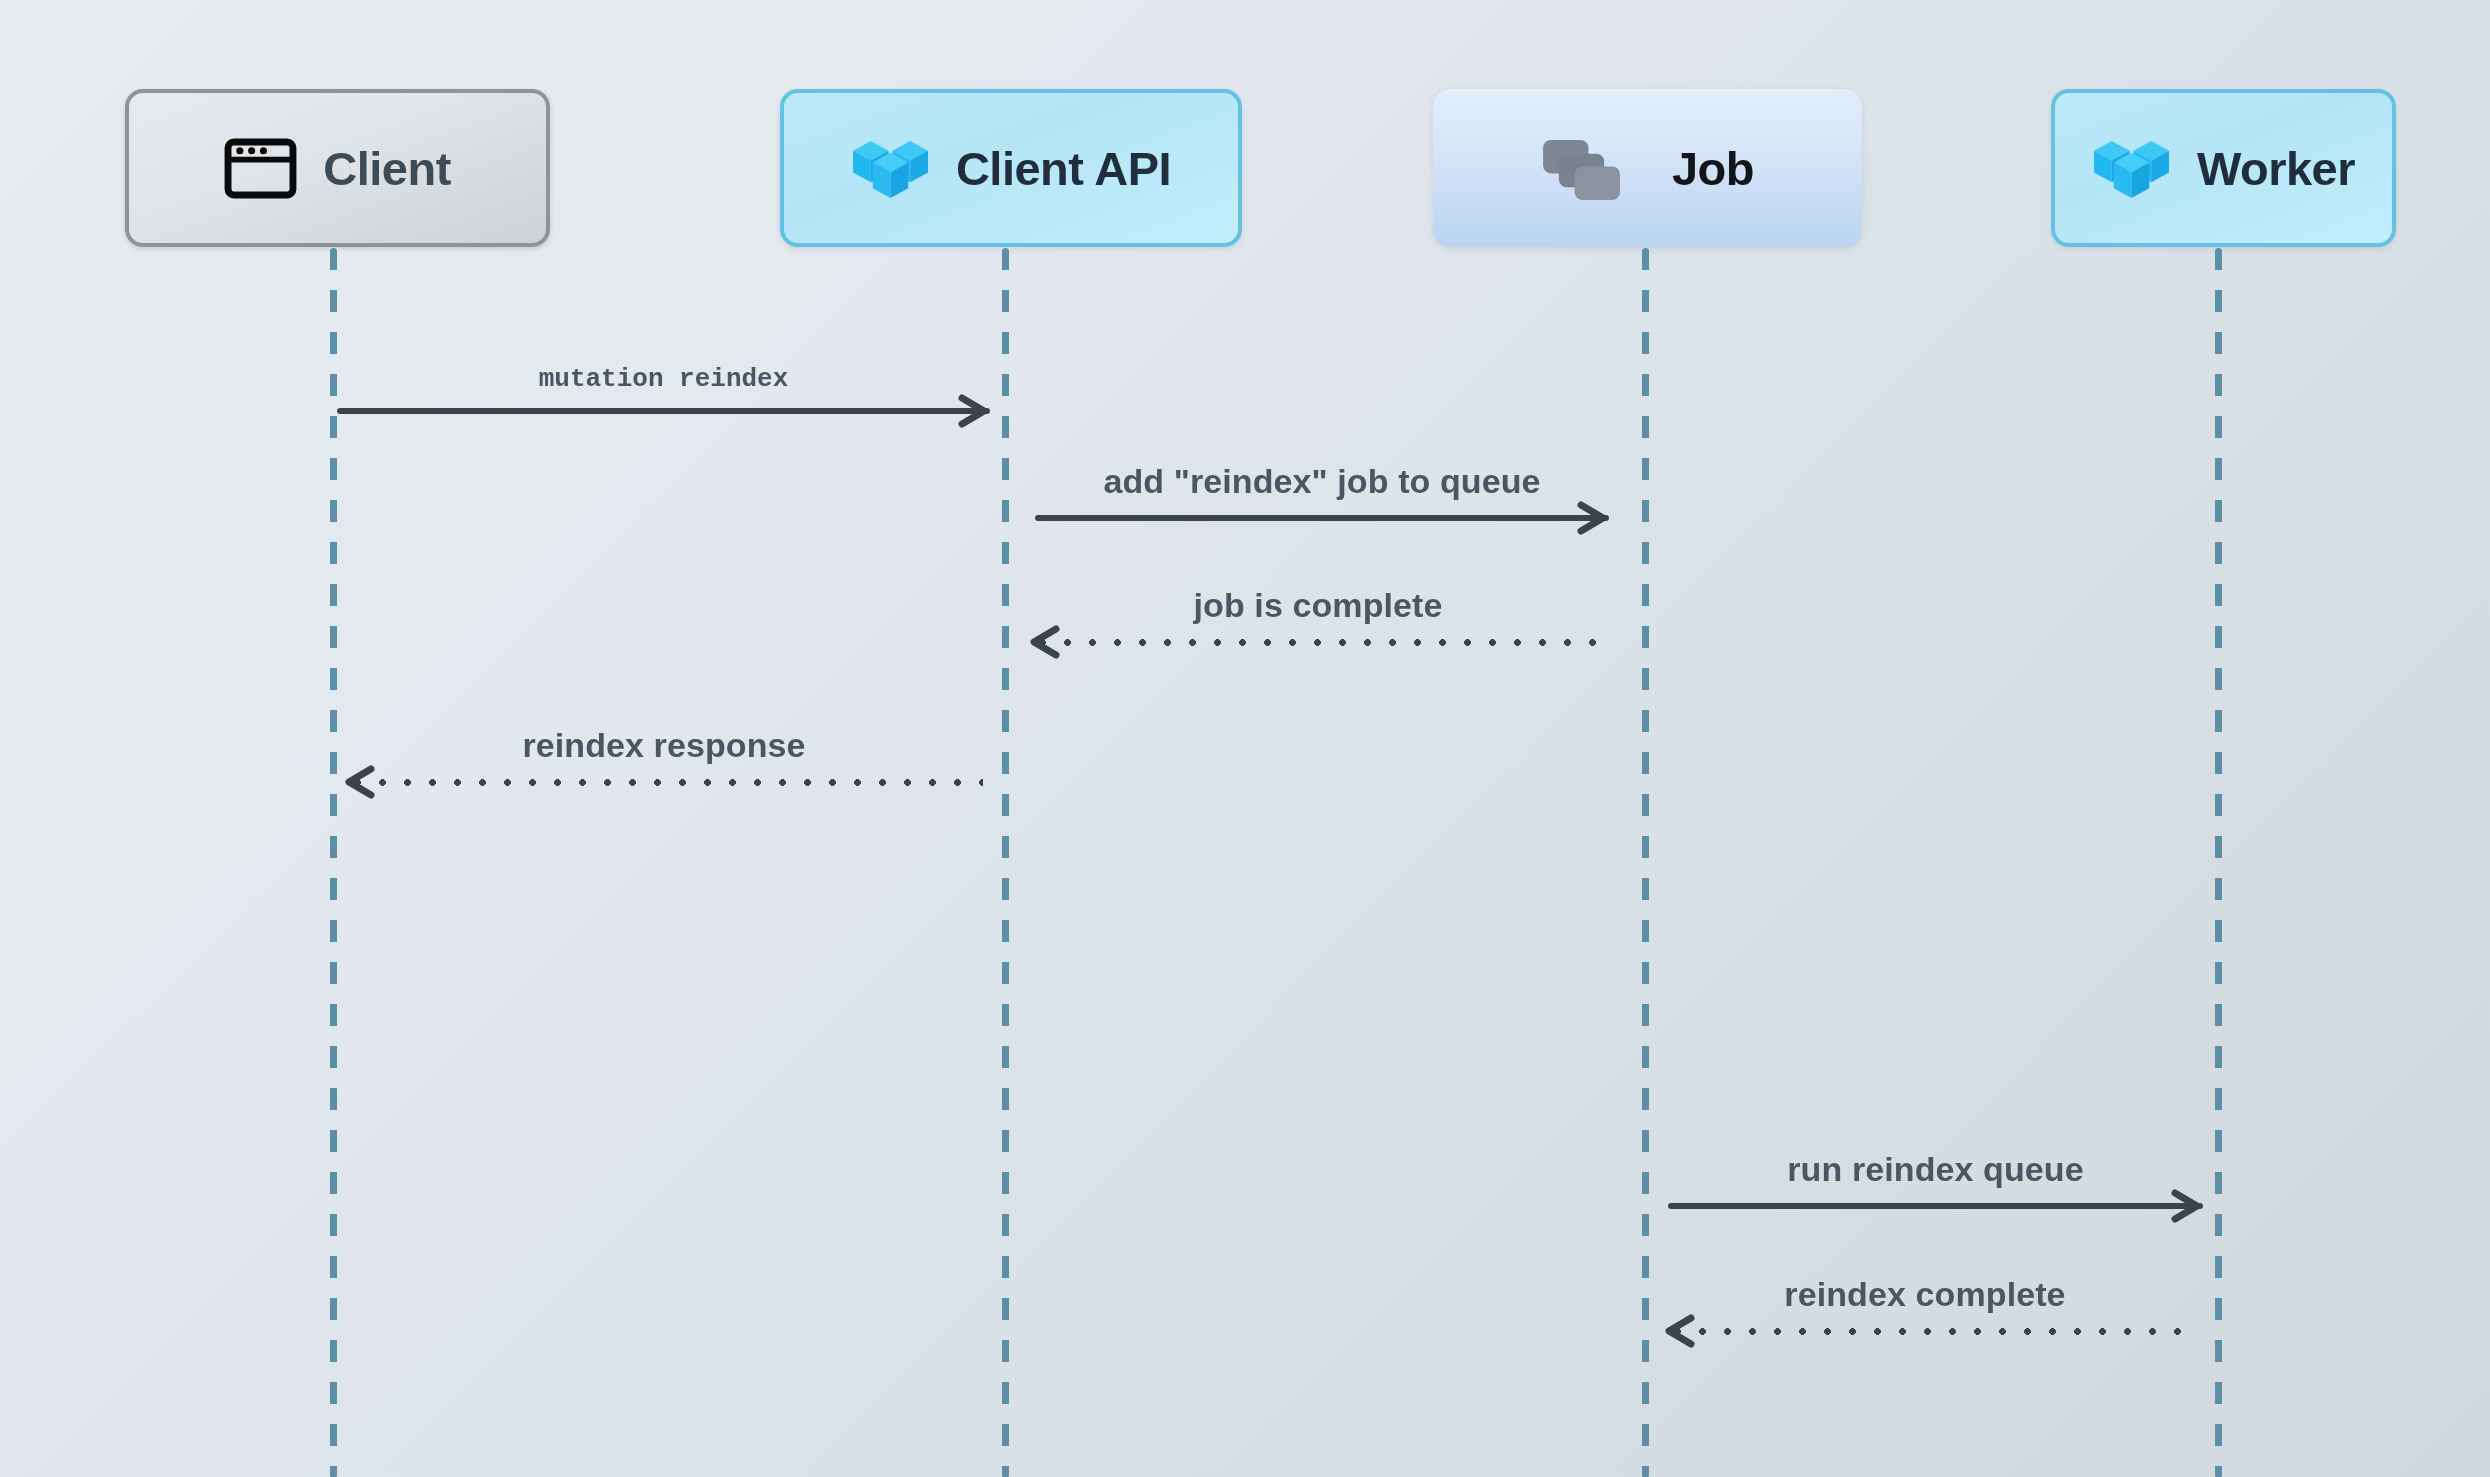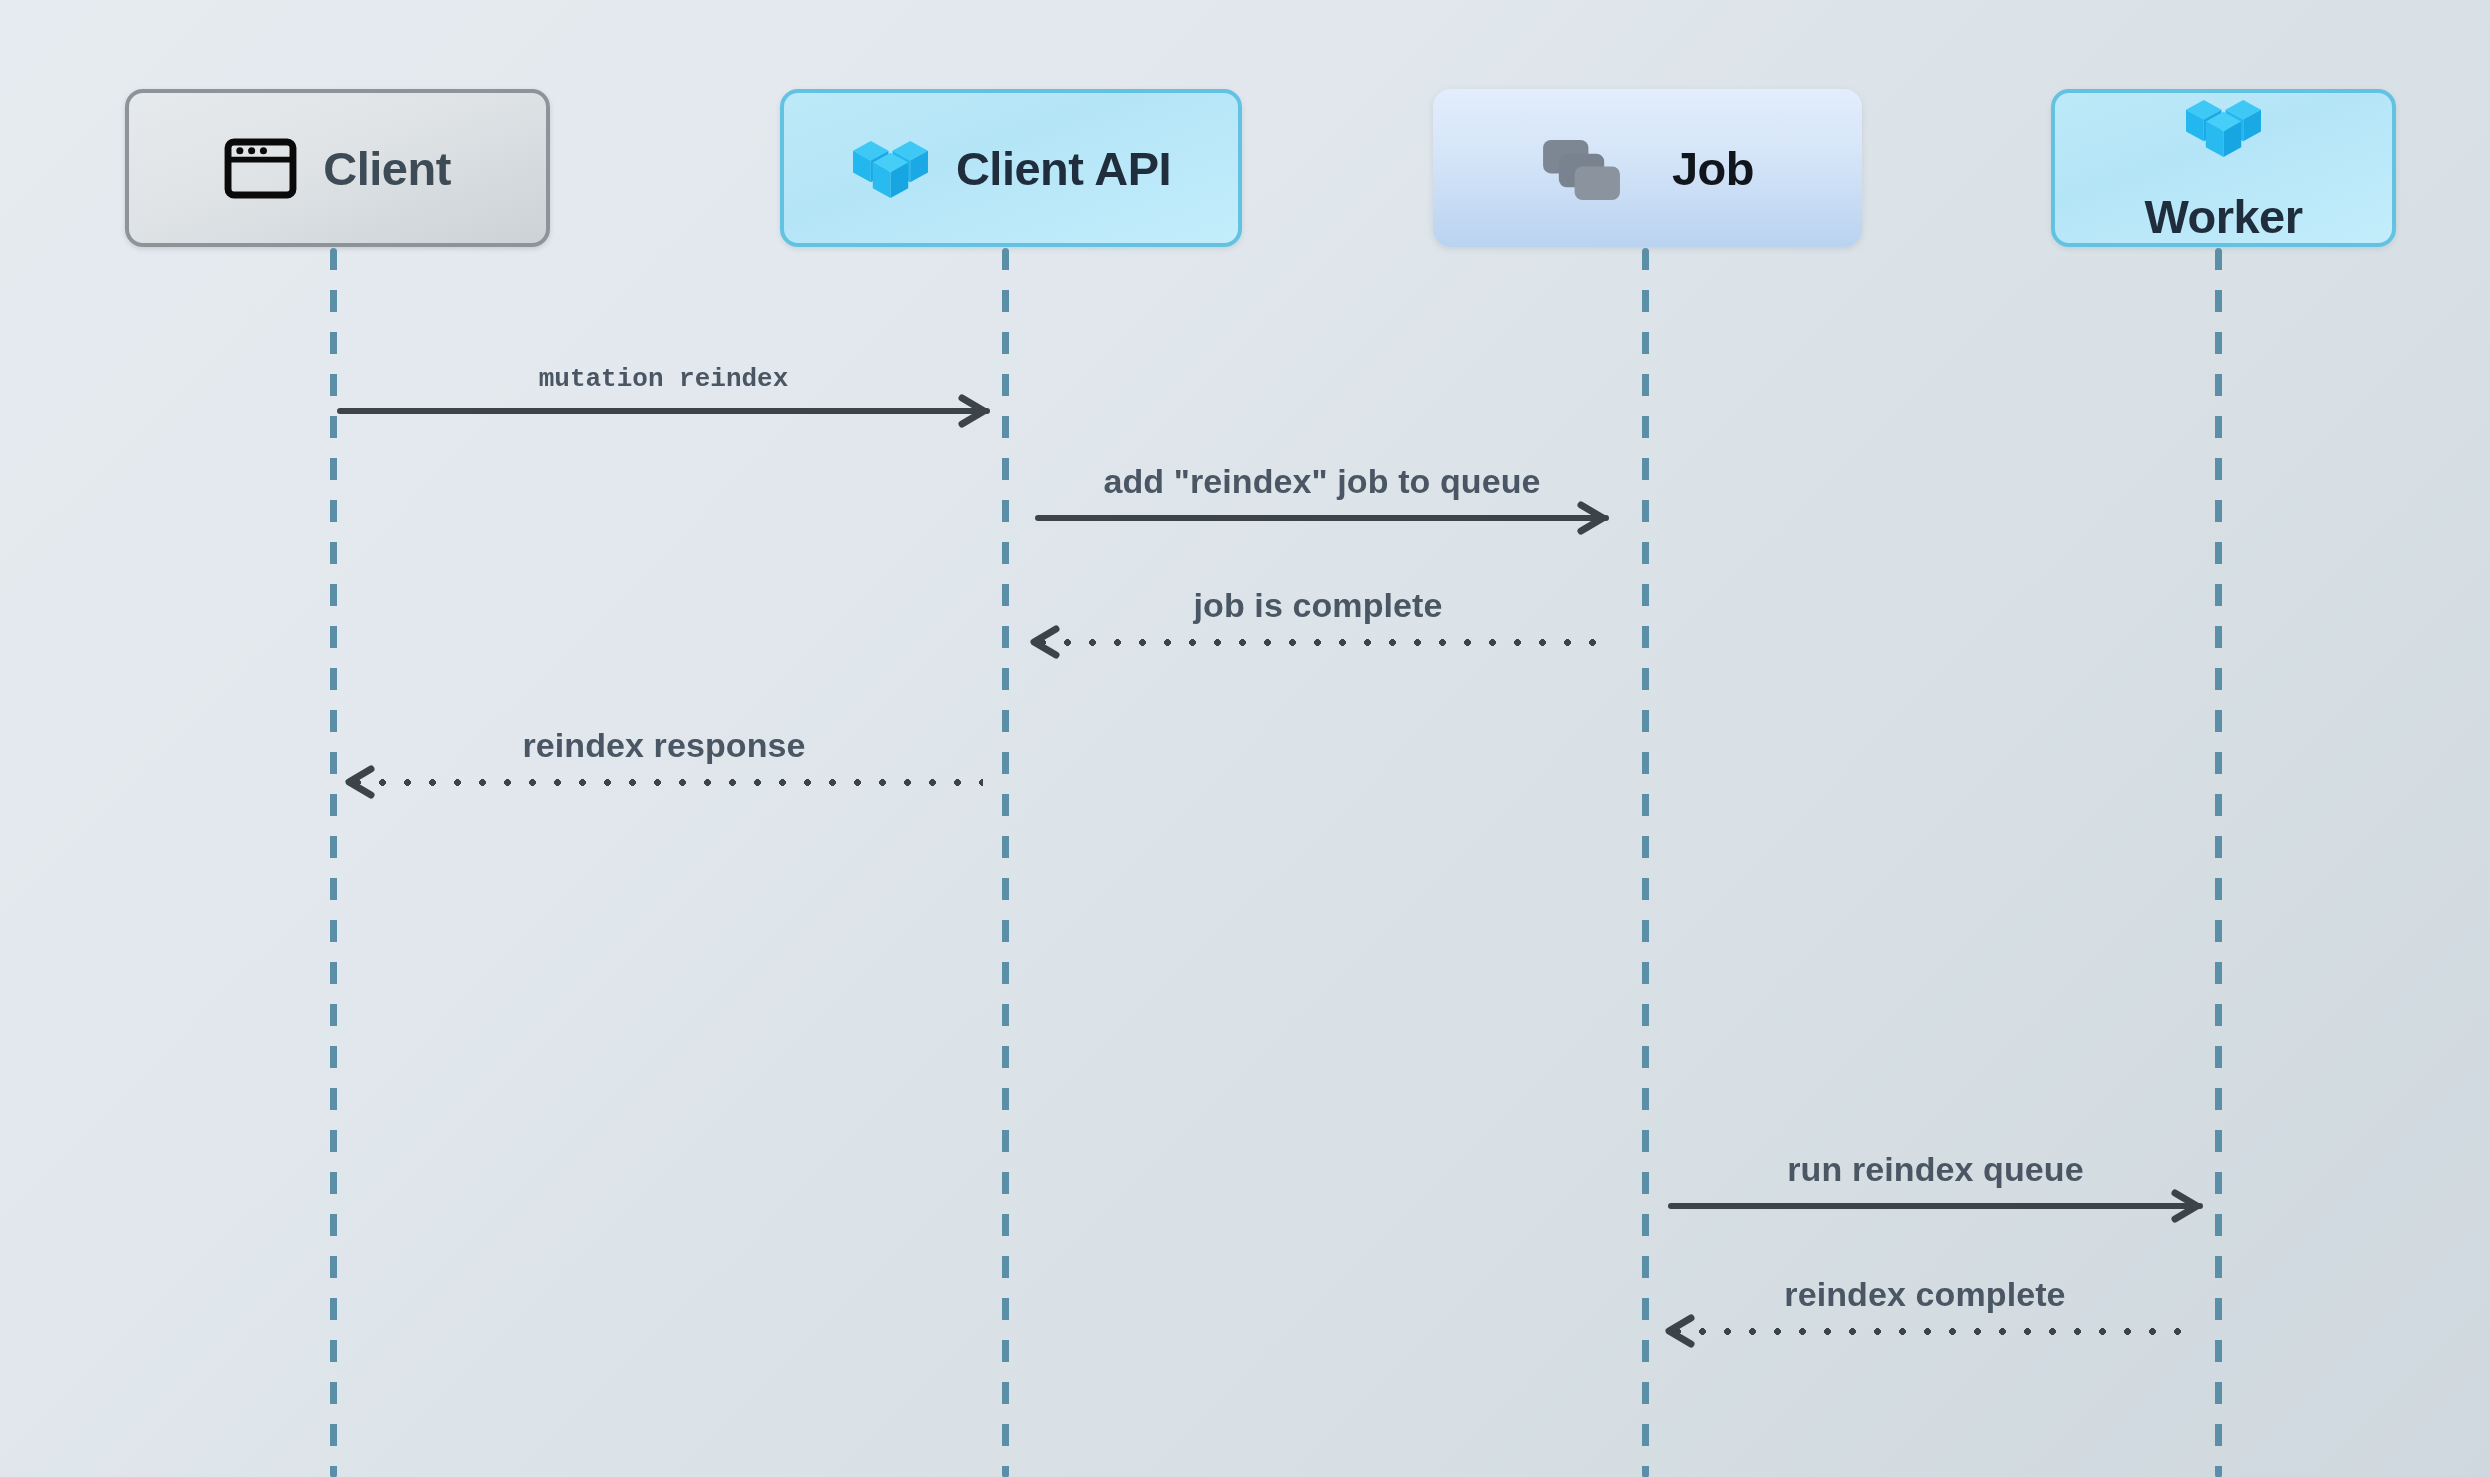--- a/index.html
+++ b/index.html
@@ -171,21 +171,21 @@
     <span class="icon-wrap">
       <svg width="83" height="69" viewBox="0 0 84 70">
         <rect x="2" y="6" width="46" height="34" rx="8" ry="8" fill="#7d8794"></rect>
         <rect x="18" y="20" width="46" height="34" rx="8" ry="8" fill="#79838f"></rect>
         <rect x="34" y="33" width="46" height="34" rx="8" ry="8" fill="#8a939e"></rect>
       </svg>
     </span>
     <span class="plabel">Job</span>
   </div>
 
-  <div class="participant p-worker" style="left:2051px; top:89px; width:345px;flex-direction:column;">
+  <div class="participant p-worker" style="left:2051px; top:89px; width:345px;">
     <span class="icon-wrap">
       <svg class="vendure-logo" width="79" height="71" viewBox="0 0 80 72">
         <polygon points="2,18 20,8 38,18 20,28" fill="#3ec8f5"></polygon>
         <polygon points="2,18 20,28 20,50 2,40" fill="#22b8ef"></polygon>
         <polygon points="20,28 38,18 38,40 20,50" fill="#1aa9e4"></polygon>
         <polygon points="42,18 60,8 78,18 60,28" fill="#3ec8f5"></polygon>
         <polygon points="42,18 60,28 60,50 42,40" fill="#22b8ef"></polygon>
         <polygon points="60,28 78,18 78,40 60,50" fill="#1aa9e4"></polygon>
         <polygon points="22,30 40,20 58,30 40,40" fill="#46cdf8"></polygon>
         <polygon points="22,30 40,40 40,66 22,56" fill="#29baf0"></polygon>

